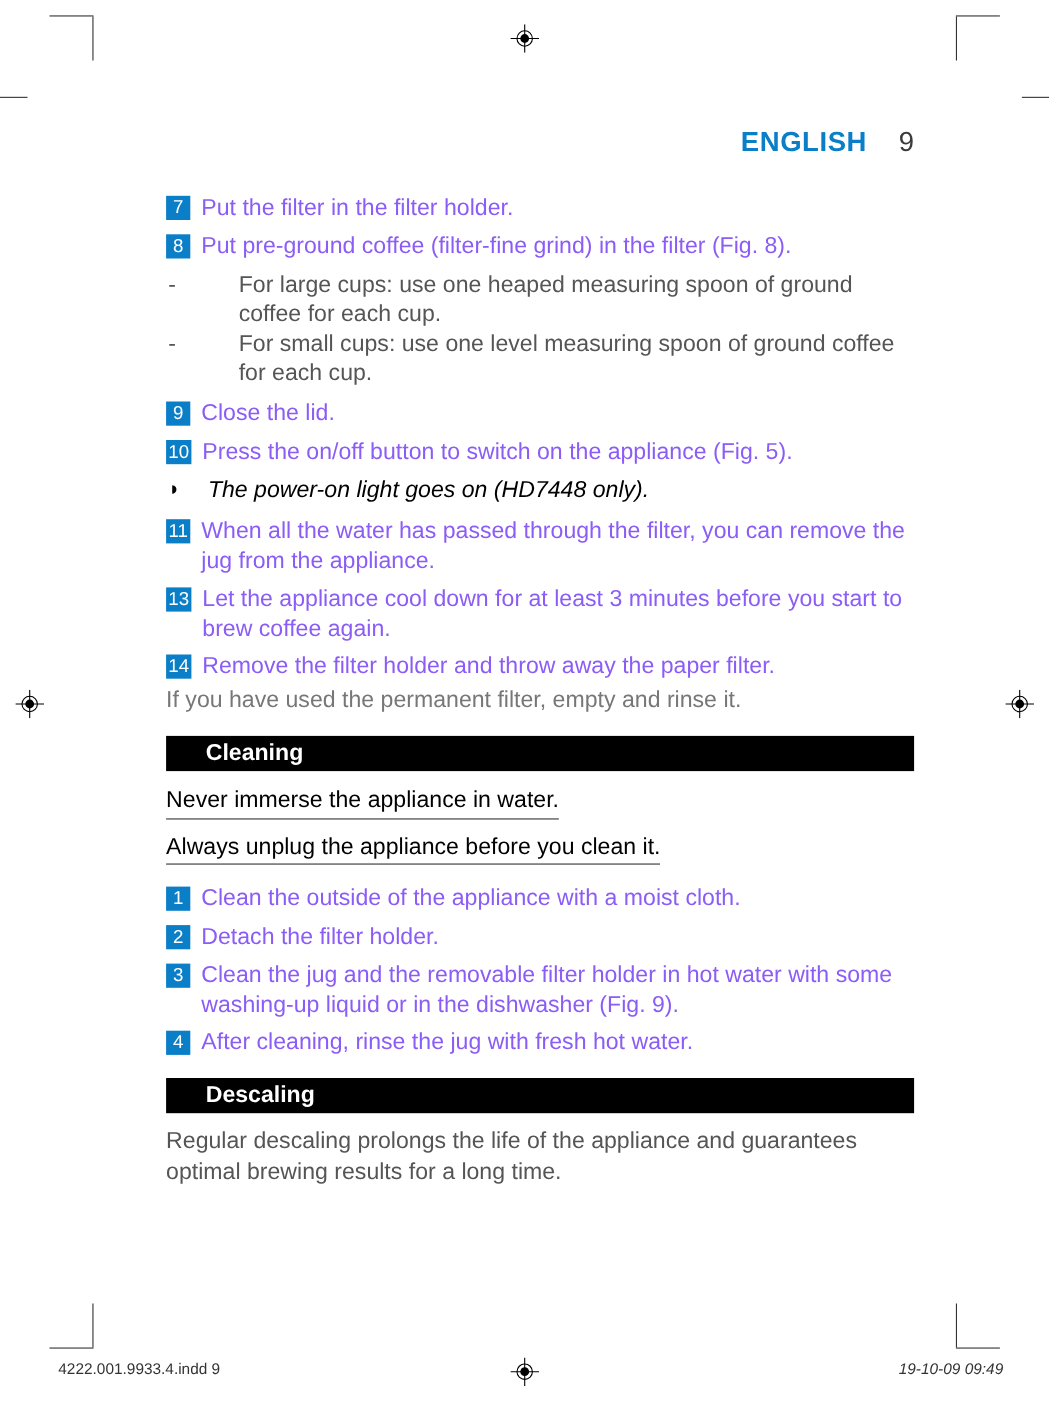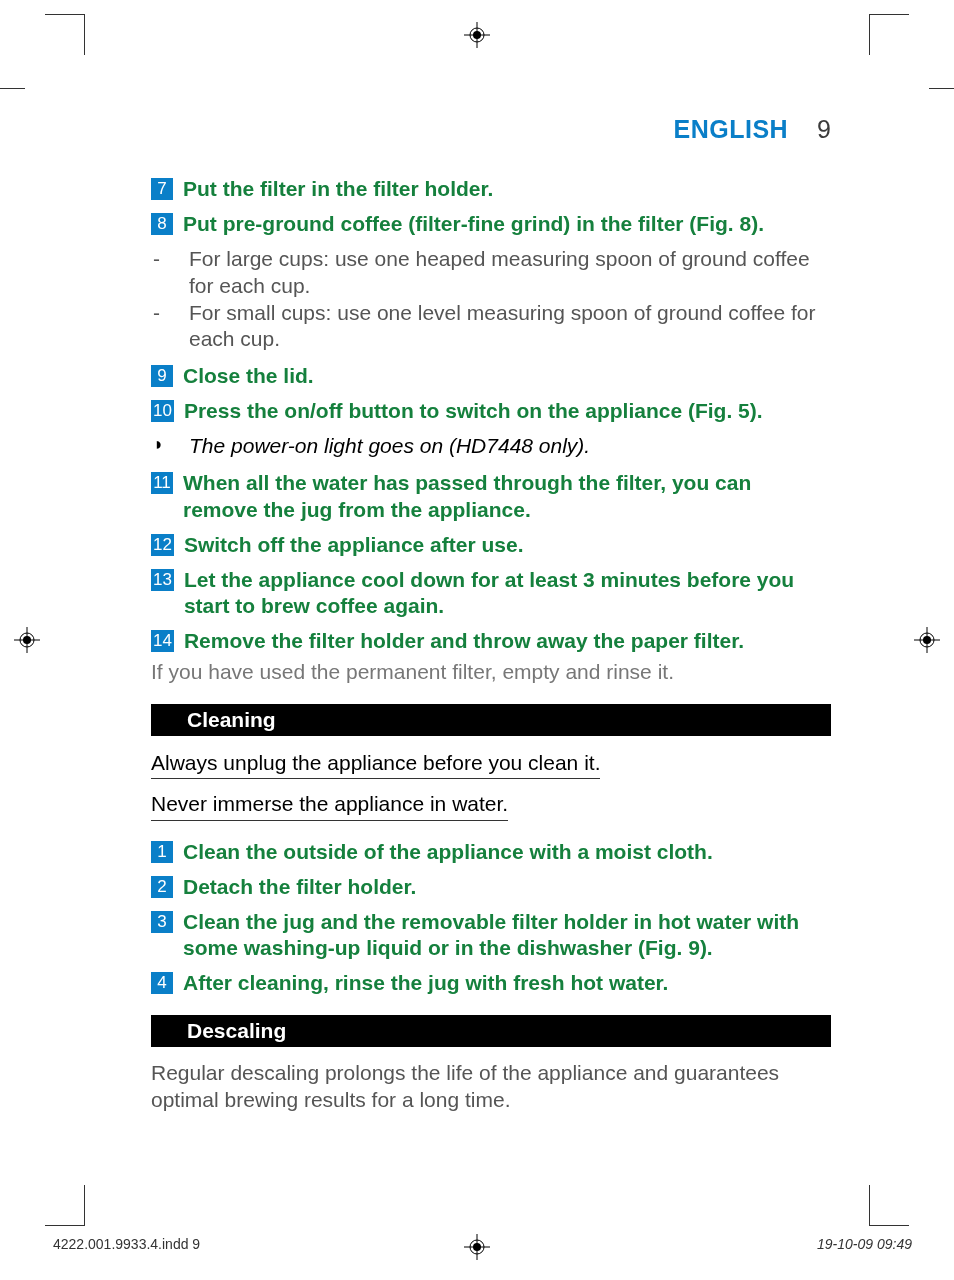--- a/index.html
+++ b/index.html
@@ -68,33 +68,33 @@
     font-size: 17px;
     min-width: 22px;
     height: 22px;
     text-align: center;
     line-height: 22px;
     margin-right: 10px;
     margin-top: 2px;
     padding: 0 2px;
     box-sizing: border-box;
   }
-  .step-text { flex:1 1 auto; color:#15803d; font-weight:700;}
+  .step-text { flex:1 1 auto; color:#8b5cf6; font-weight:400;}
   .sublist {
     margin: 2px 0 10px 0;
     padding: 0;
     list-style: none;
     font-size: 21px;
     line-height: 1.28;
     color: #555;
     font-weight:300;
   }
   .sublist li { display:flex; }
   .sublist .dash { flex:0 0 36px; text-align:left; padding-left:2px;}
-  .sublist .txt  { flex:1 1 auto;}
+  .sublist .txt  { flex:1 1 auto;margin-left:28px;}
   .arrow-row {
     display:flex;
     font-size:21px;
     line-height:1.28;
     color:#000;
     margin-bottom:10px;
     font-weight:400;
   }
   .arrow-row .arrow { flex:0 0 36px; padding-left:2px; font-size:18px; color:#000;}
   .arrow-row .txt   { flex:1 1 auto;font-style:italic;}
@@ -220,37 +220,33 @@
   <div class="arrow-row">
     <span class="arrow">◗</span>
     <span class="txt">The power-on light goes on (HD7448 only).</span>
   </div>
   <div id="steps-c">
       <div class="step">
         <span class="numbox">11</span>
         <span class="step-text">When all the water has passed through the filter, you can remove the jug from the appliance.</span>
       </div>
       <div class="step">
-        <span class="numbox">12</span>
-        <span class="step-text">Switch off the appliance after use.</span>
-      </div>
-      <div class="step">
         <span class="numbox">13</span>
         <span class="step-text">Let the appliance cool down for at least 3 minutes before you start to brew coffee again.</span>
       </div>
       <div class="step">
         <span class="numbox">14</span>
         <span class="step-text">Remove the filter holder and throw away the paper filter.</span>
       </div>
     </div>
   <div class="note-after">If you have used the permanent filter, empty and rinse it.</div>
 
   <div class="section-bar">Cleaning</div>
+  <div><span class="warn">Never immerse the appliance in water.</span></div>
   <div><span class="warn">Always unplug the appliance before you clean it.</span></div>
-  <div><span class="warn">Never immerse the appliance in water.</span></div>
   <div id="cleaning-steps" style="margin-top:8px;">
       <div class="step">
         <span class="numbox">1</span>
         <span class="step-text">Clean the outside of the appliance with a moist cloth.</span>
       </div>
       <div class="step">
         <span class="numbox">2</span>
         <span class="step-text">Detach the filter holder.</span>
       </div>
       <div class="step">

